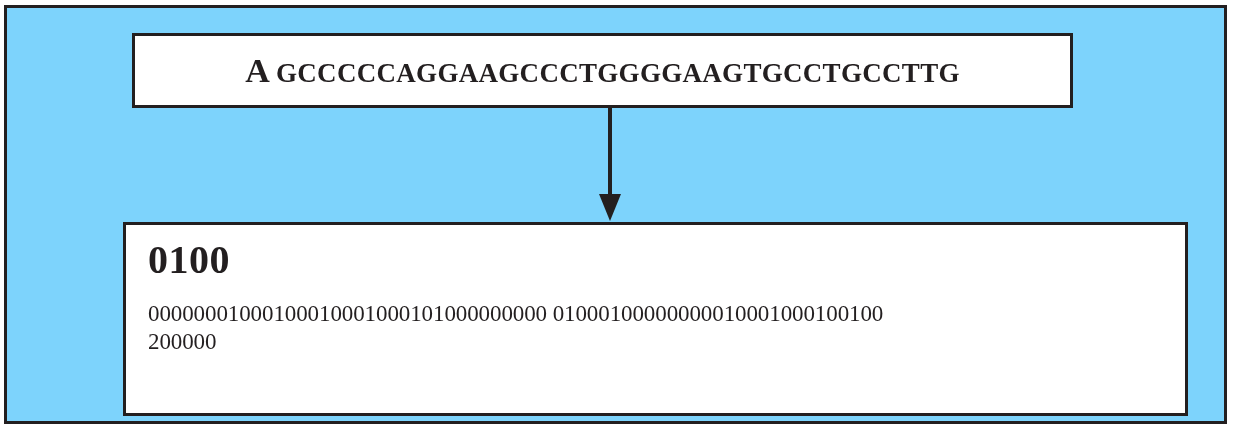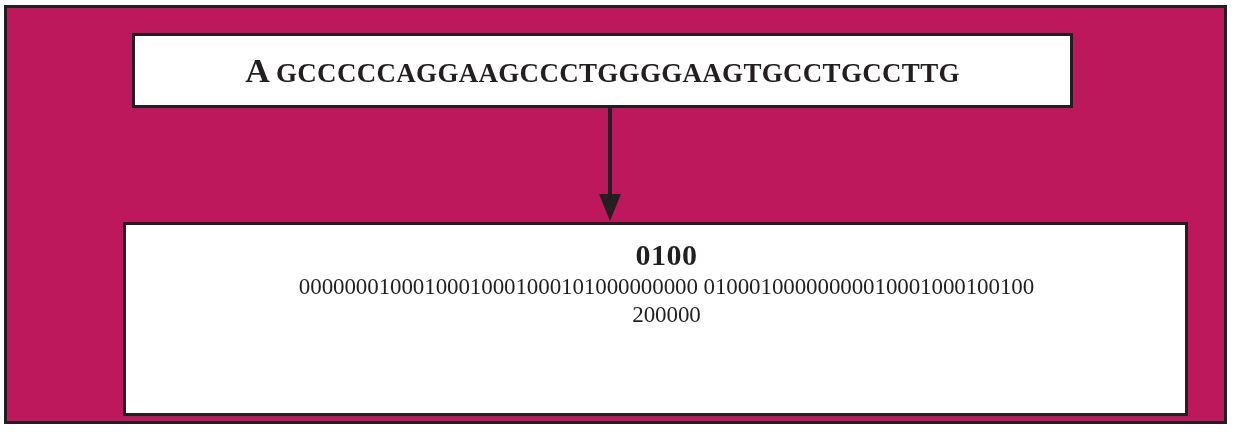--- a/index.html
+++ b/index.html
@@ -19,22 +19,21 @@
   }
   
   .outer-frame {
     position: absolute;
     left: 4px;
     top: 5px;
     width: 1223px;
     height: 419px;
     border: 3px solid #231f20;
     box-sizing: border-box;
-    background: #be185d;
-    text-align: center;
+    background: #7dd3fc;
   }
   
   .seq-box {
     position: absolute;
     left: 125px;
     top: 25px;
     width: 941px;
     height: 75px;
     border: 3px solid #231f20;
     box-sizing: border-box;
@@ -75,26 +74,26 @@
     left: 116px;
     top: 214px;
     width: 1065px;
     height: 194px;
     border: 3px solid #231f20;
     box-sizing: border-box;
     background: #ffffff;
     padding: 14px 0 0 22px;
   }
   .bits-title {
-    font-size: 30px;
+    font-size: 40px;
     font-weight: bold;
     color: #231f20;
     line-height: 1.05;
     letter-spacing: 0.5px;
-    margin-bottom: 2px;
+    margin-bottom: 19px;
   }
   .bits-line {
     font-size: 23px;
     font-weight: normal;
     color: #231f20;
     line-height: 1.23;
     letter-spacing: -0.1px;
     white-space: pre;
   }
 </style>

